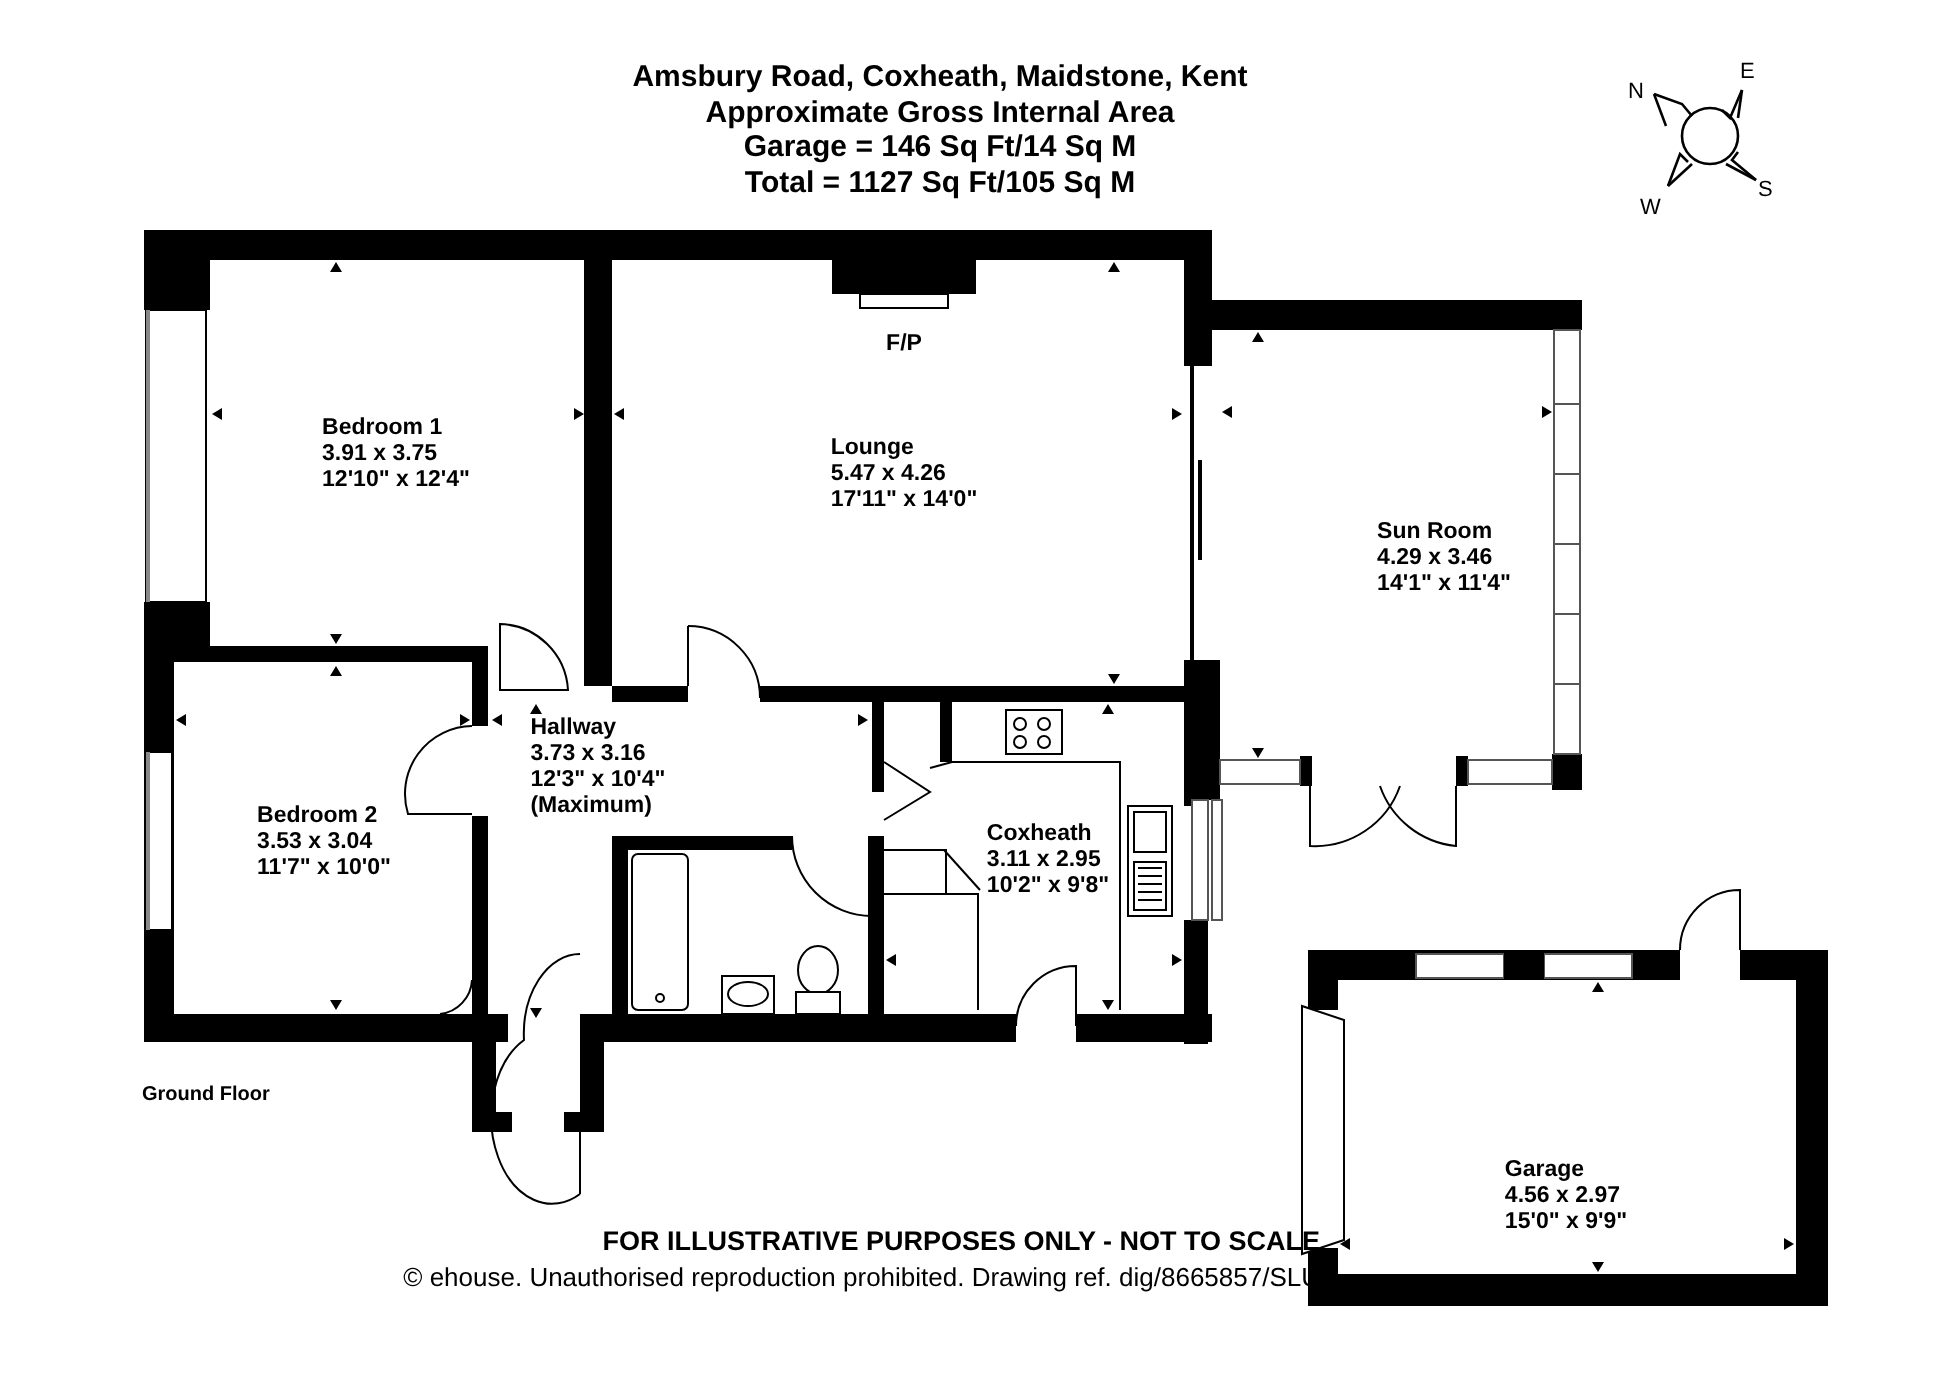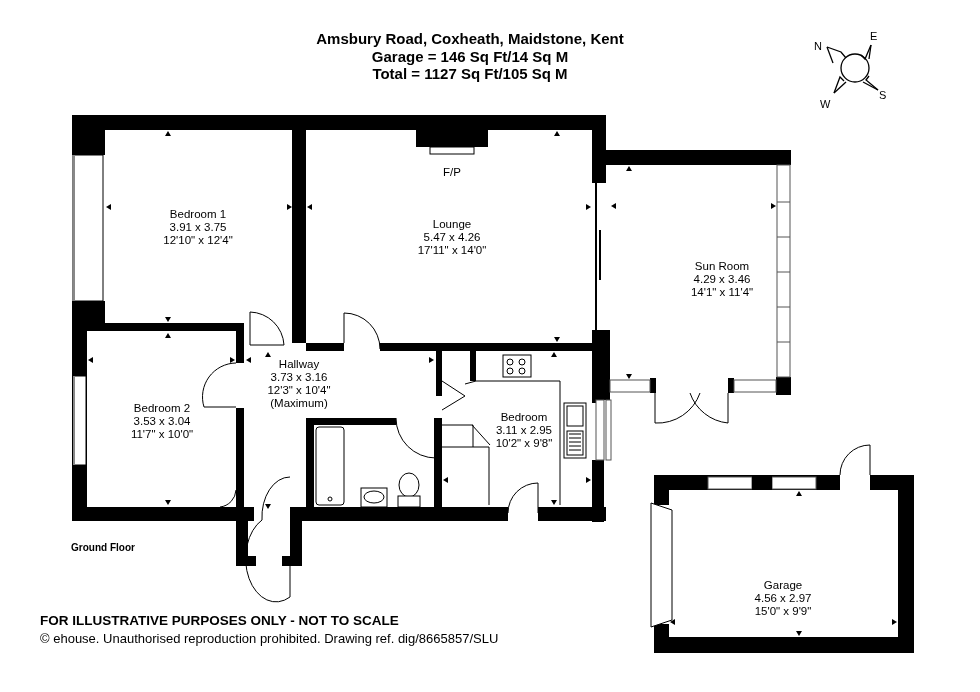--- a/index.html
+++ b/index.html
@@ -1,30 +1,31 @@
 <!DOCTYPE html>
 <html><head>
 <meta charset="utf-8">
 <style>
   html, body { margin:0; padding:0; background:#ffffff; }
   body { width:980px; height:692px; position:relative; overflow:hidden; font-family:"Liberation Sans", sans-serif; color:#000; }
   .header { position:absolute; left:300px; top:6px; width:340px; text-align:center; font-weight:bold; font-size:15px; line-height:17.5px;margin-top:24px; }
   .header div { white-space:nowrap; }
-  .footer { position:absolute; left:40px; top:612px; width:620px; text-align:left; font-size:13px; line-height:18px; }
+  .footer { position:absolute; left:40px; top:612px; width:620px; text-align:right; font-size:13px; line-height:18px; }
   .footer .disclaimer-title { font-weight:bold; font-size:13.5px; }
   .floor-label { position:absolute; left:71px; top:542px; font-weight:bold; font-size:10px; }
   svg { position:absolute; left:0; top:0; }
-  .room-label { position:absolute; text-align:center; font-size:11.5px; line-height:13px; white-space:nowrap; transform:translateX(-50%); }
+  .room-label { position:absolute; text-align:left; font-size:11.5px; line-height:13px; white-space:nowrap; transform:translateX(-50%);font-weight:bold; }
   .compass-letter { position:absolute; font-size:11px; }
 </style>
 </head>
 <body>
 
 <div class="header">
   <div>Amsbury Road, Coxheath, Maidstone, Kent</div>
+  <div>Approximate Gross Internal Area</div>
   <div>Garage = 146 Sq Ft/14 Sq M</div>
   <div>Total = 1127 Sq Ft/105 Sq M</div>
 </div>
 
 <svg width="980" height="692" viewBox="0 0 980 692">
   <g fill="#000" stroke="none">
 
     <rect x="72" y="115" width="534" height="15"></rect>
 
     <rect x="72" y="115" width="33" height="40"></rect>
@@ -269,21 +270,21 @@
   <div>(Maximum)</div>
 </div>
 
 <div class="room-label" style="left:162px;top:402px;">
   <div>Bedroom 2</div>
   <div>3.53 x 3.04</div>
   <div>11'7" x 10'0"</div>
 </div>
 
 <div class="room-label" style="left:524px;top:411px;">
-  <div>Bedroom</div>
+  <div>Coxheath</div>
   <div>3.11 x 2.95</div>
   <div>10'2" x 9'8"</div>
 </div>
 
 <div class="room-label" style="left:783px;top:546px;margin-top:33px;">
   <div>Garage</div>
   <div>4.56 x 2.97</div>
   <div>15'0" x 9'9"</div>
 </div>
 

